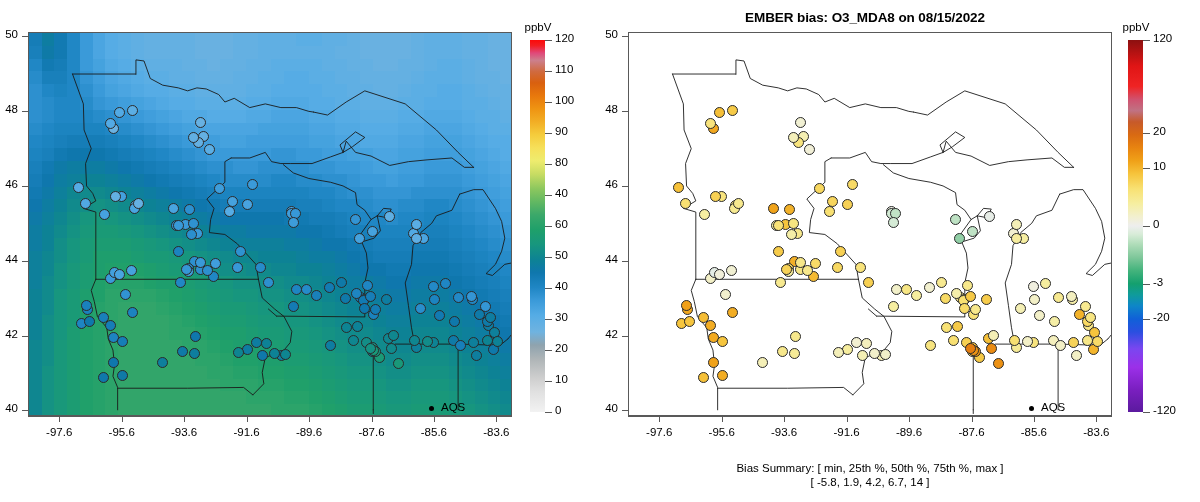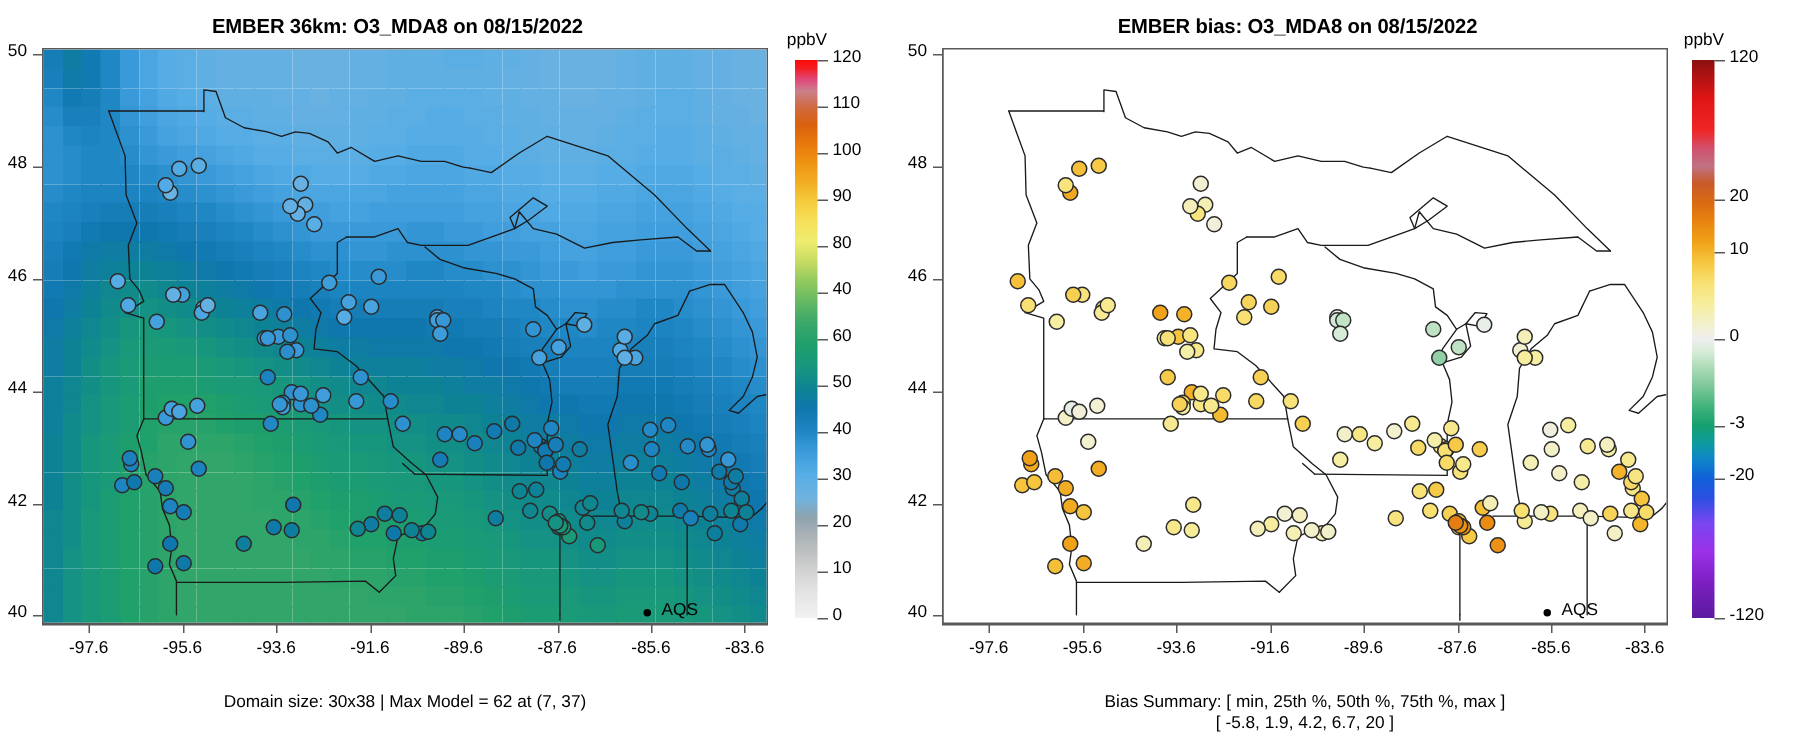--- a/index.html
+++ b/index.html
@@ -79,21 +79,20 @@
   }
   .legend-text{position:absolute;font-size:11.5px;}
 </style>
 </head>
 <body>
 
 <div class="figure">
 
   <div class="panel" id="panel-left">
 
-    <div class="panel-title">EMBER 36km: O3_MDA8 on 08/15/2022</div>
 
     <div class="plotbox" id="plot-left">
       <div class="gridlayer" id="grid-left">
           <div class="gridcell" style="left:0.00px;top:0.00px;width:13.34px;height:13.40px;background:rgb(22,125,183);"></div>
           <div class="gridcell" style="left:12.74px;top:0.00px;width:13.34px;height:13.40px;background:rgb(14,125,161);"></div>
           <div class="gridcell" style="left:25.47px;top:0.00px;width:13.34px;height:13.40px;background:rgb(18,122,178);"></div>
           <div class="gridcell" style="left:38.21px;top:0.00px;width:13.34px;height:13.40px;background:rgb(32,135,197);"></div>
           <div class="gridcell" style="left:50.95px;top:0.00px;width:13.34px;height:13.40px;background:rgb(58,154,217);"></div>
           <div class="gridcell" style="left:63.68px;top:0.00px;width:13.34px;height:13.40px;background:rgb(75,165,225);"></div>
           <div class="gridcell" style="left:76.42px;top:0.00px;width:13.34px;height:13.40px;background:rgb(86,172,229);"></div>
@@ -1465,21 +1464,20 @@
         <div class="cbar-tick" style="left:545px;top:133.0px;"></div>
         <div class="cbar-lab" style="left:555px;top:133.0px;">90</div>
         <div class="cbar-tick" style="left:545px;top:102.0px;"></div>
         <div class="cbar-lab" style="left:555px;top:102.0px;">100</div>
         <div class="cbar-tick" style="left:545px;top:71.0px;"></div>
         <div class="cbar-lab" style="left:555px;top:71.0px;">110</div>
         <div class="cbar-tick" style="left:545px;top:40.0px;"></div>
         <div class="cbar-lab" style="left:555px;top:40.0px;">120</div>
       </div>
 
-    <div class="caption" style="top:461px;">Domain size: 30x38 | Max Model = 62 at (7, 37)</div>
   </div>
 
   <div class="panel" id="panel-right">
 
     <div class="panel-title">EMBER bias: O3_MDA8 on 08/15/2022</div>
 
     <div class="plotbox" id="plot-right">
       <svg class="maplines" id="lines-right" viewBox="0 0 484 384" preserveAspectRatio="none">
           <path d="M43.7 41.2 L107.4 41.2 L107.4 41.6 L107.4 27.0 L115.5 28.1 L121.8 45.7 L134.3 52.4 L149.9 55.1 L159.3 58.1 L168.6 55.1 L178.0 56.2 L190.5 61.8 L196.7 69.3 L206.1 65.6 L221.7 74.9 L237.3 71.2 L252.9 74.9 L268.5 74.9 L281.0 78.7 L285.7 79.4" fill="none" stroke="#1a1a1a" stroke-width="0.9" stroke-linejoin="round" stroke-linecap="round"></path>
           <path d="M43.7 41.2 L54.6 71.2 L55.3 97.4 L62.5 116.1 L56.8 131.1 L57.8 153.6 L64.0 161.1 L67.1 168.6 L54.6 176.1 L67.1 179.8 L67.1 247.3" fill="none" stroke="#1a1a1a" stroke-width="0.9" stroke-linejoin="round" stroke-linecap="round"></path>
@@ -1703,16 +1701,16 @@
         <div class="cbar-lab" style="left:553px;top:226.0px;">0</div>
         <div class="cbar-tick" style="left:543px;top:168.3px;"></div>
         <div class="cbar-lab" style="left:553px;top:168.3px;">10</div>
         <div class="cbar-tick" style="left:543px;top:133.0px;"></div>
         <div class="cbar-lab" style="left:553px;top:133.0px;">20</div>
         <div class="cbar-tick" style="left:543px;top:40.0px;"></div>
         <div class="cbar-lab" style="left:553px;top:40.0px;">120</div>
       </div>
 
     <div class="caption" style="top:461px;">Bias Summary: [ min, 25th %, 50th %, 75th %, max ]</div>
-    <div class="caption" style="top:475px;">[ -5.8,   1.9,   4.2,   6.7,   20 ]</div>
+    <div class="caption" style="top:475px;">[ -5.8,   1.9,   4.2,   6.7,   14 ]</div>
   </div>
 
 </div>
 
 </body></html>

